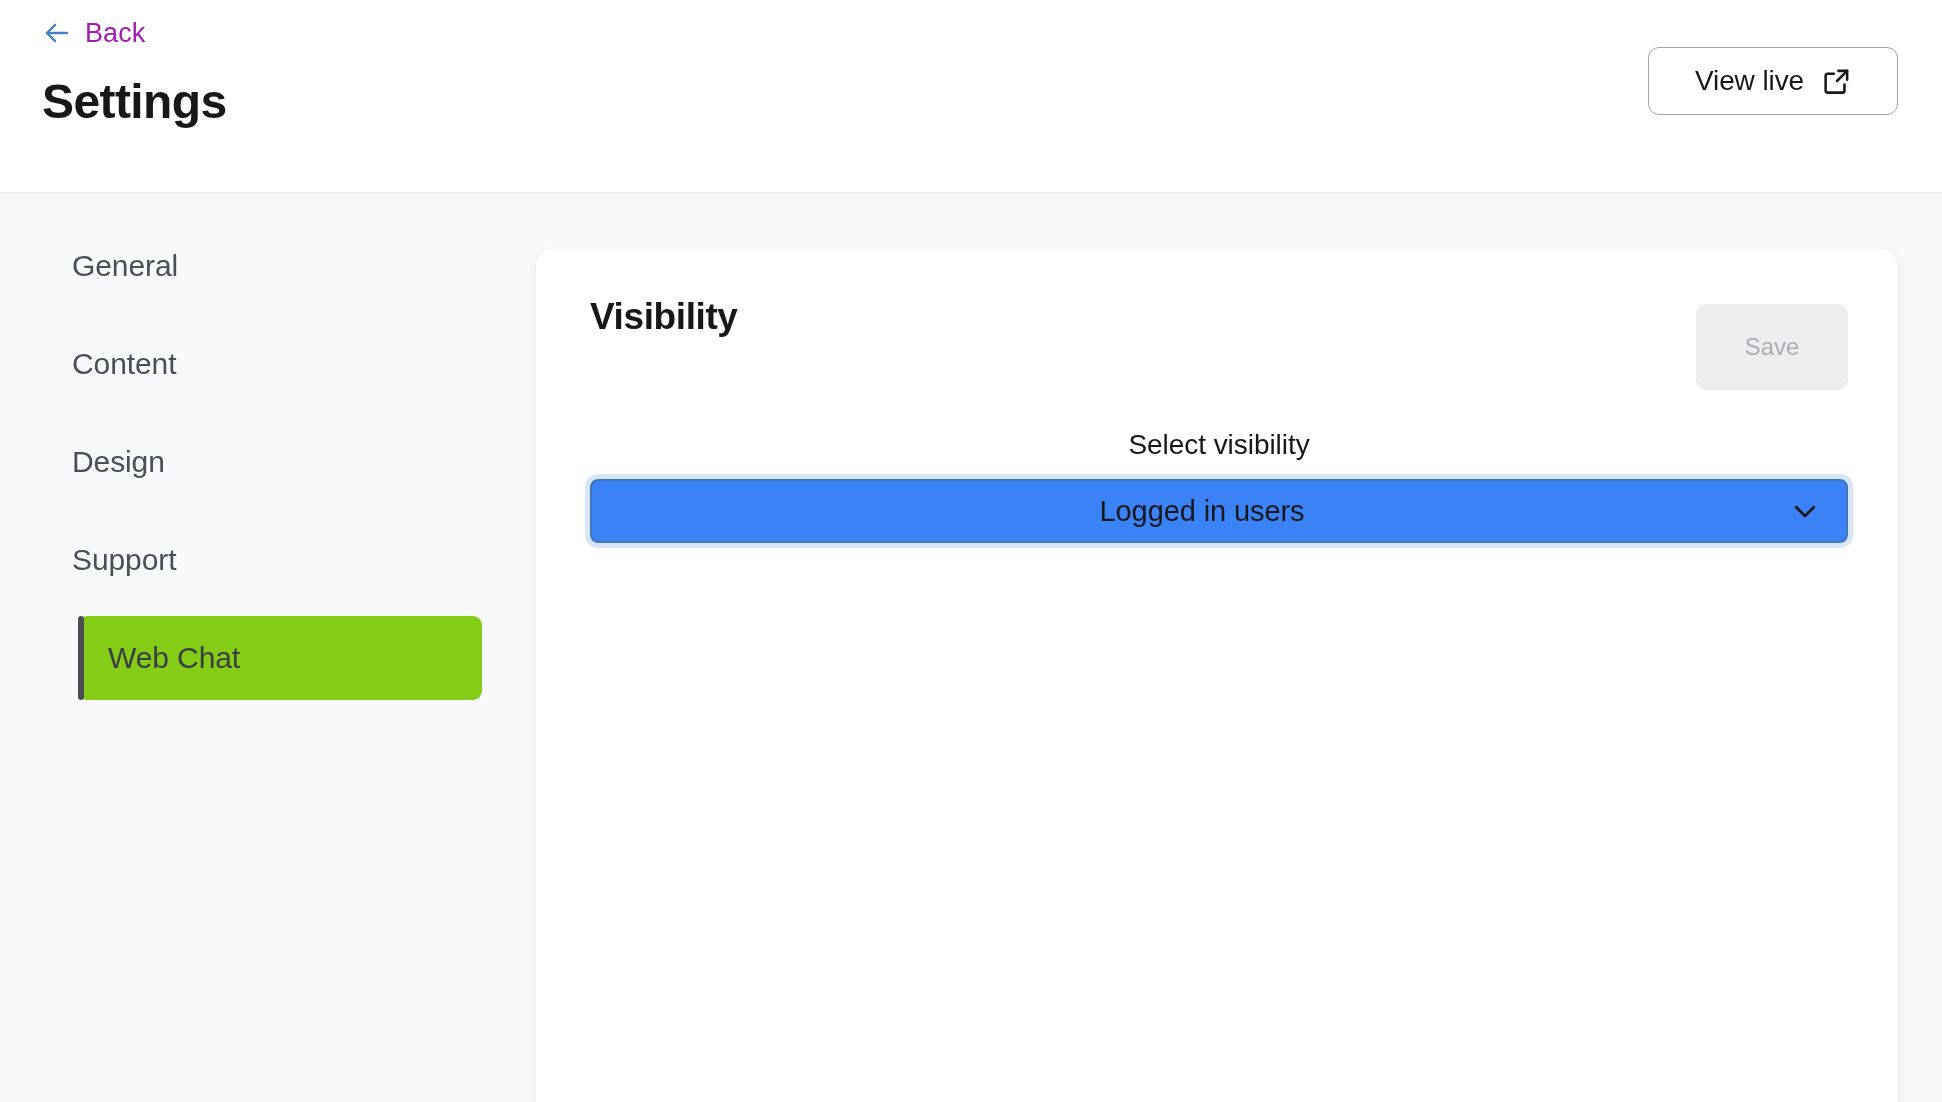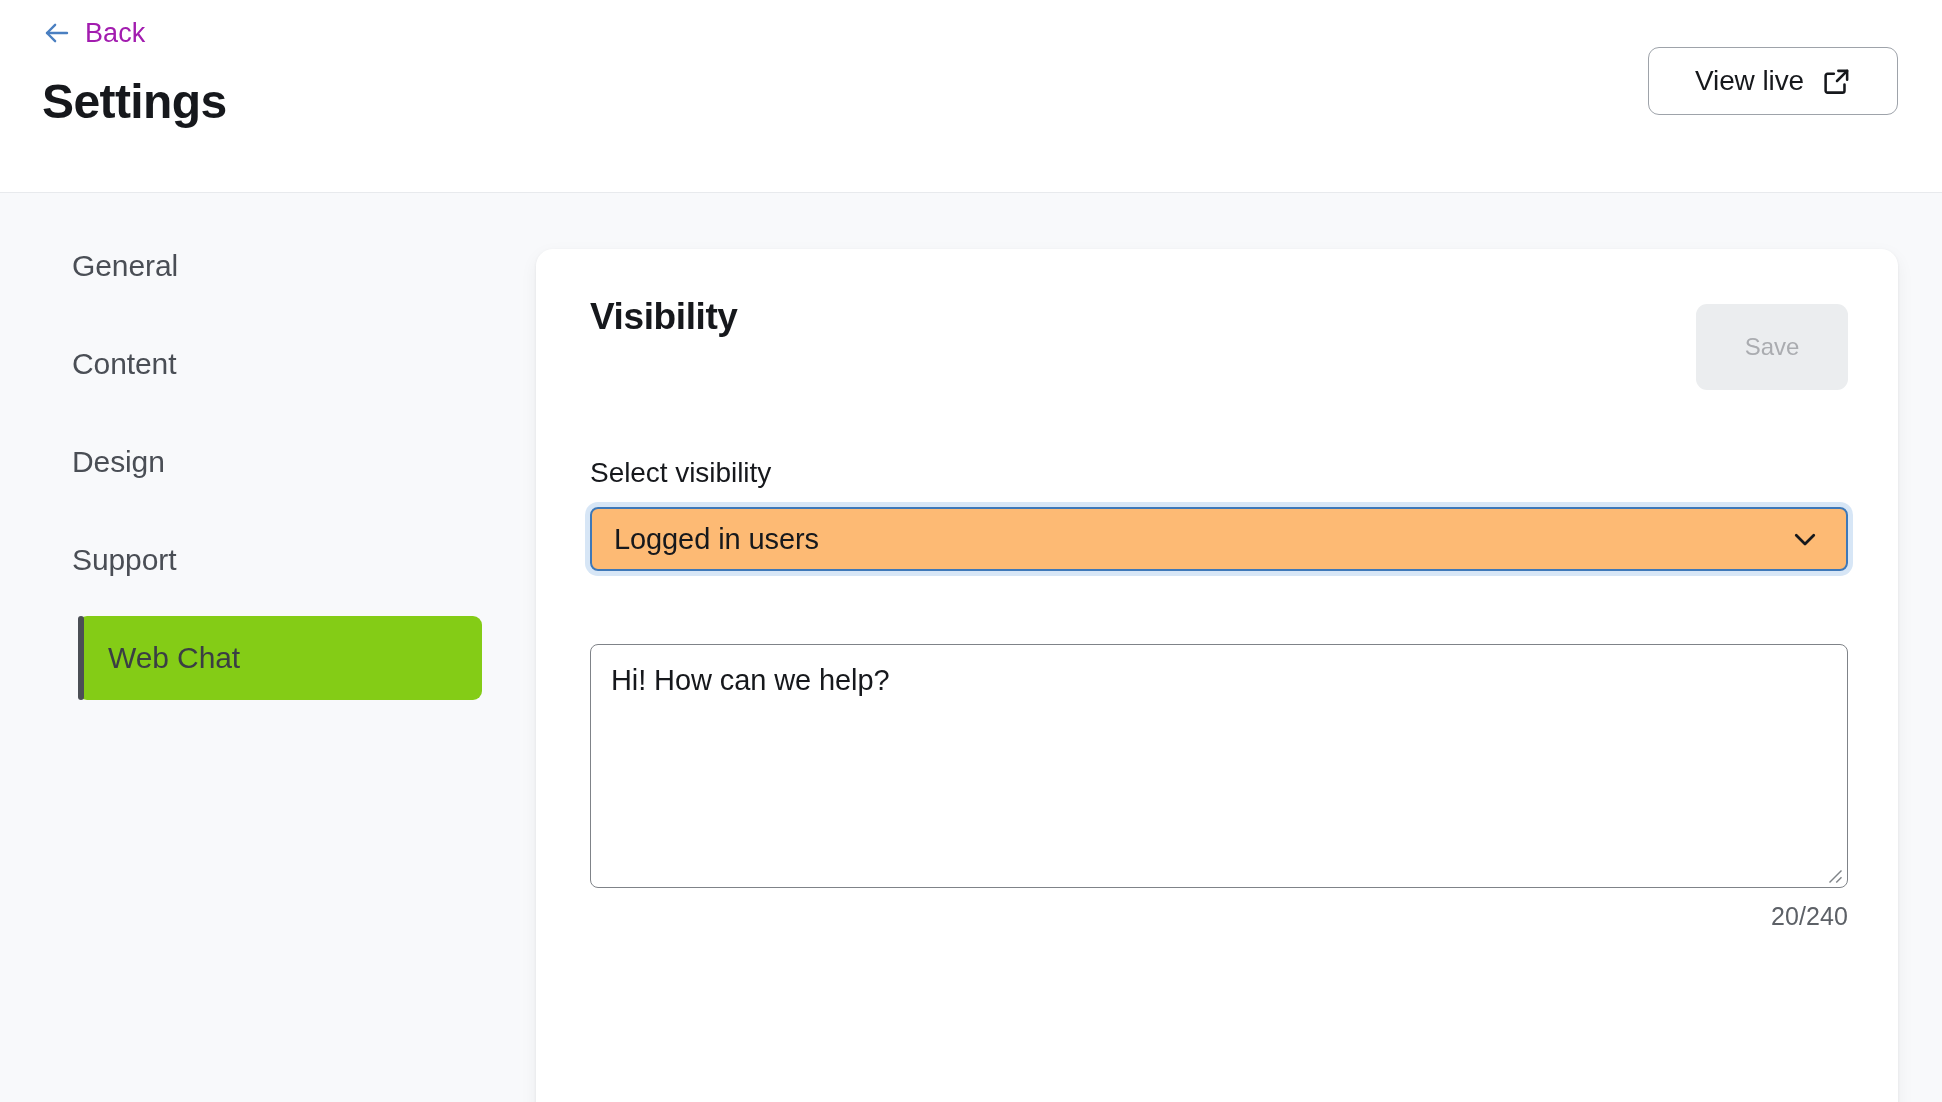--- a/index.html
+++ b/index.html
@@ -190,21 +190,21 @@
     color: #aaacb0;
     letter-spacing: -0.1px;
   }
 
   
   .field-block {
     position: absolute;
     left: 54px;
     width: 1258px;
   }
-  .field-visibility { top: 208px; }
+  .field-visibility { top: 180px; text-align: center; }
   .field-welcome    { top: 395px; }
 
   .field-label {
     font-size: 28px;
     line-height: 32px;
     color: #16181c;
     letter-spacing: -0.05px;
     margin-bottom: 18px;
   }
 
@@ -214,21 +214,21 @@
     width: 1258px;
     height: 64px;
     border-radius: 8px;
     box-shadow: 0 0 0 5px #d7e6f6;
   }
   .select-control {
     position: absolute;
     left: 0; top: 0;
     width: 1258px;
     height: 64px;
-    background: #fdba74;
+    background: #3b82f6;
     border: 2px solid #3e78b8;
     border-radius: 8px;
     display: flex;
     align-items: center;
     padding: 0 22px;
     cursor: pointer;
   }
   .select-value {
     font-size: 29px;
     line-height: 33px;
@@ -351,25 +351,17 @@
         <div class="select-control">
           <span class="select-value">Logged in users</span>
           <svg class="chevron-down-icon" viewBox="0 0 24 24" fill="none" stroke="currentColor" stroke-width="2.2" stroke-linecap="round" stroke-linejoin="round">
             <polyline points="5,9 12,16 19,9"></polyline>
           </svg>
         </div>
       </div>
     </div>
 
     <div class="field-block field-welcome">
-      <div class="textarea-holder">
-        <textarea class="textarea-control" placeholder="" style="">Hi! How can we help?</textarea>
-        <svg class="resize-handle-icon" viewBox="0 0 12 12" fill="none" stroke="currentColor" stroke-width="1">
-          <line x1="11" y1="3" x2="3" y2="11"></line>
-          <line x1="11" y1="7.5" x2="7.5" y2="11"></line>
-        </svg>
-        <span class="char-counter">20/240</span>
-      </div>
     </div>
 
   </section>
 
 </div>
 
 </body></html>

